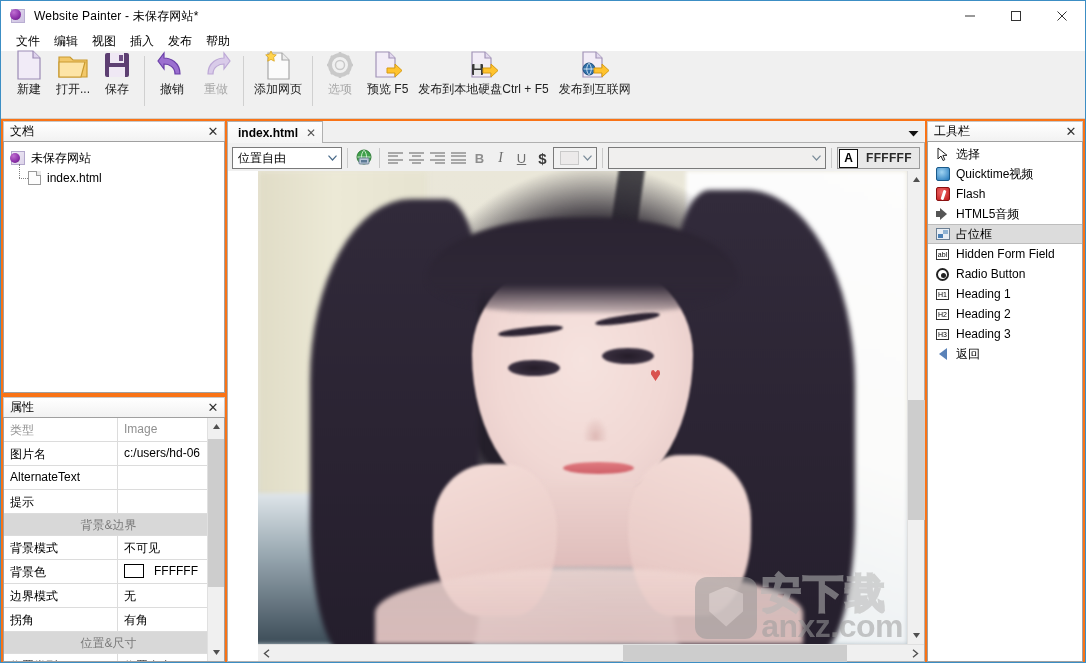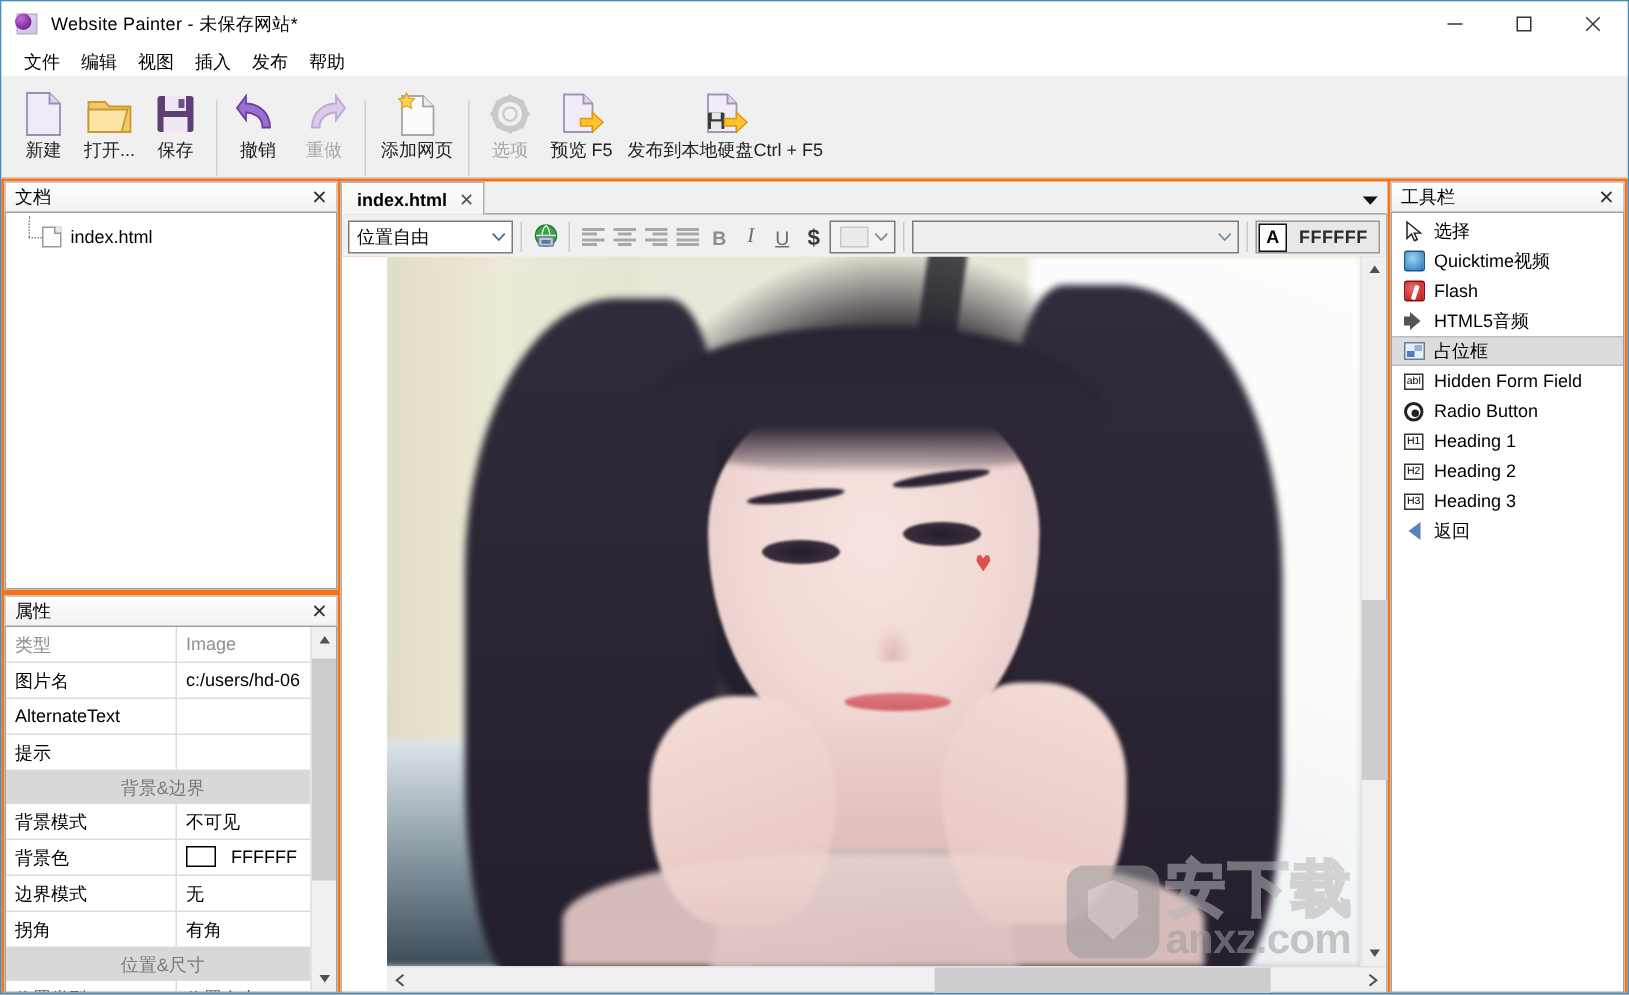--- a/index.html
+++ b/index.html
@@ -54,21 +54,21 @@
   }
   .menu-item {
     font-size: 12px; color: #000; padding: 2px 7px; cursor: default;
   }
 
   
   .toolbar {
     height: 68px; flex: 0 0 68px;
     background: #f0f0f0;
     border-bottom: 1px solid #d4d0c8;
-    display: flex; align-items: flex-end; padding: 3px 0 1px 6px;
+    display: flex; align-items: flex-end; padding: 3px 0 12px 6px;
   }
   .tb-btn {
     height: 62px; min-width: 44px;
     display: flex; flex-direction: column; align-items: center;
     justify-content: flex-start; padding: 4px 5px 0 5px;
     cursor: default;
   }
   .tb-btn .glyph { height: 34px; display: flex; align-items: center; justify-content: center; }
   .tb-btn .lbl { font-size: 12px; color: #222; white-space: nowrap; line-height: 14px; }
   .tb-btn.disabled .lbl { color: #a8a8a8; }
@@ -293,21 +293,21 @@
   }
   .wm-shield .gl { position:absolute; left:22px; top:20px; width:18px; height:14px;
     background:#9a9a9a; border-radius:2px; }
   .wm-text { display:flex; flex-direction:column; }
   .wm-cn {
     font-size:40px; line-height:40px; color:transparent;
     -webkit-text-stroke: 2px #b6b6b6; font-weight:bold; letter-spacing:2px;
     font-family:"DejaVu Sans", sans-serif;
   }
   .wm-en {
-    font-size:28px; line-height:32px; color:#9d9d9d; font-weight:bold; letter-spacing:-.5px;
+    font-size:32px; line-height:32px; color:#9d9d9d; font-weight:bold; letter-spacing:-.5px;
     margin-top:-3px;
   }
 
   .hsb {
     height:17px; flex:0 0 17px; background:#f0f0f0; border-top:1px solid #e0e0e0;
     display:flex; align-items:center;
   }
   .hsb-arrow { width:17px; height:17px; display:flex; align-items:center; justify-content:center; color:#606060; font-size:9px; }
   .hsb-track { flex:1 1 auto; height:17px; position:relative; }
   .hsb-thumb { position:absolute; top:0; height:17px; background:#cdcdcd; }
@@ -490,34 +490,53 @@
           <path d="M17 3 v6 h6" fill="#e2d8ee" stroke="#a294b8" stroke-width="1.2"></path>
           <rect x="4" y="15" width="11" height="11" rx="1" fill="#3a3a3a"></rect>
           <rect x="6.5" y="15" width="6" height="4.5" fill="#e8e8e8"></rect>
           <rect x="6" y="21" width="7" height="5" fill="#e8e8e8"></rect>
           <path d="M15 19 h8 v-4 l7 6.5 -7 6.5 v-4 h-8 z" fill="#ffc32e" stroke="#d79b14" stroke-width="1"></path>
         </svg>
       </span>
       <span class="lbl">发布到本地硬盘Ctrl + F5</span>
     </div>
 
+    <div class="tb-btn">
+      <span class="glyph">
+        <svg width="32" height="32" viewBox="0 0 32 32">
+          <path d="M4 3 h13 l6 6 v19 h-19 z" fill="#f2ecf7" stroke="#a294b8" stroke-width="1.2"></path>
+          <path d="M17 3 v6 h6" fill="#e2d8ee" stroke="#a294b8" stroke-width="1.2"></path>
+          <circle cx="10" cy="20" r="6" fill="#2f6fa8" stroke="#1d4f7d" stroke-width="1"></circle>
+          <path d="M4.5 20 h11 M10 14.2 c-3 3 -3 8.6 0 11.6 M10 14.2 c3 3 3 8.6 0 11.6" fill="none" stroke="#d8e8f5" stroke-width=".9"></path>
+          <path d="M15 19 h8 v-4 l7 6.5 -7 6.5 v-4 h-8 z" fill="#ffc32e" stroke="#d79b14" stroke-width="1"></path>
+        </svg>
+      </span>
+      <span class="lbl">发布到互联网</span>
+    </div>
 
   </div>
 
   <div class="body">
 
     <div class="leftcol">
 
       <div class="panel doc-panel">
         <div class="panel-head">
           <span class="ttl">文档</span>
           <span class="panel-close">✕</span>
         </div>
         <div class="panel-body">
           <div class="tree">
+            <div class="tree-row">
+              <span class="ico-site">
+                  <span class="bg"></span>
+                  <span class="gl"></span>
+                </span>
+              <span>未保存网站</span>
+            </div>
             <div class="tree-row child">
               <span class="ico-file">
                   <span class="pg"></span>
                   <span class="fold"></span>
                 </span>
               <span>index.html</span>
             </div>
           </div>
         </div>
       </div>

